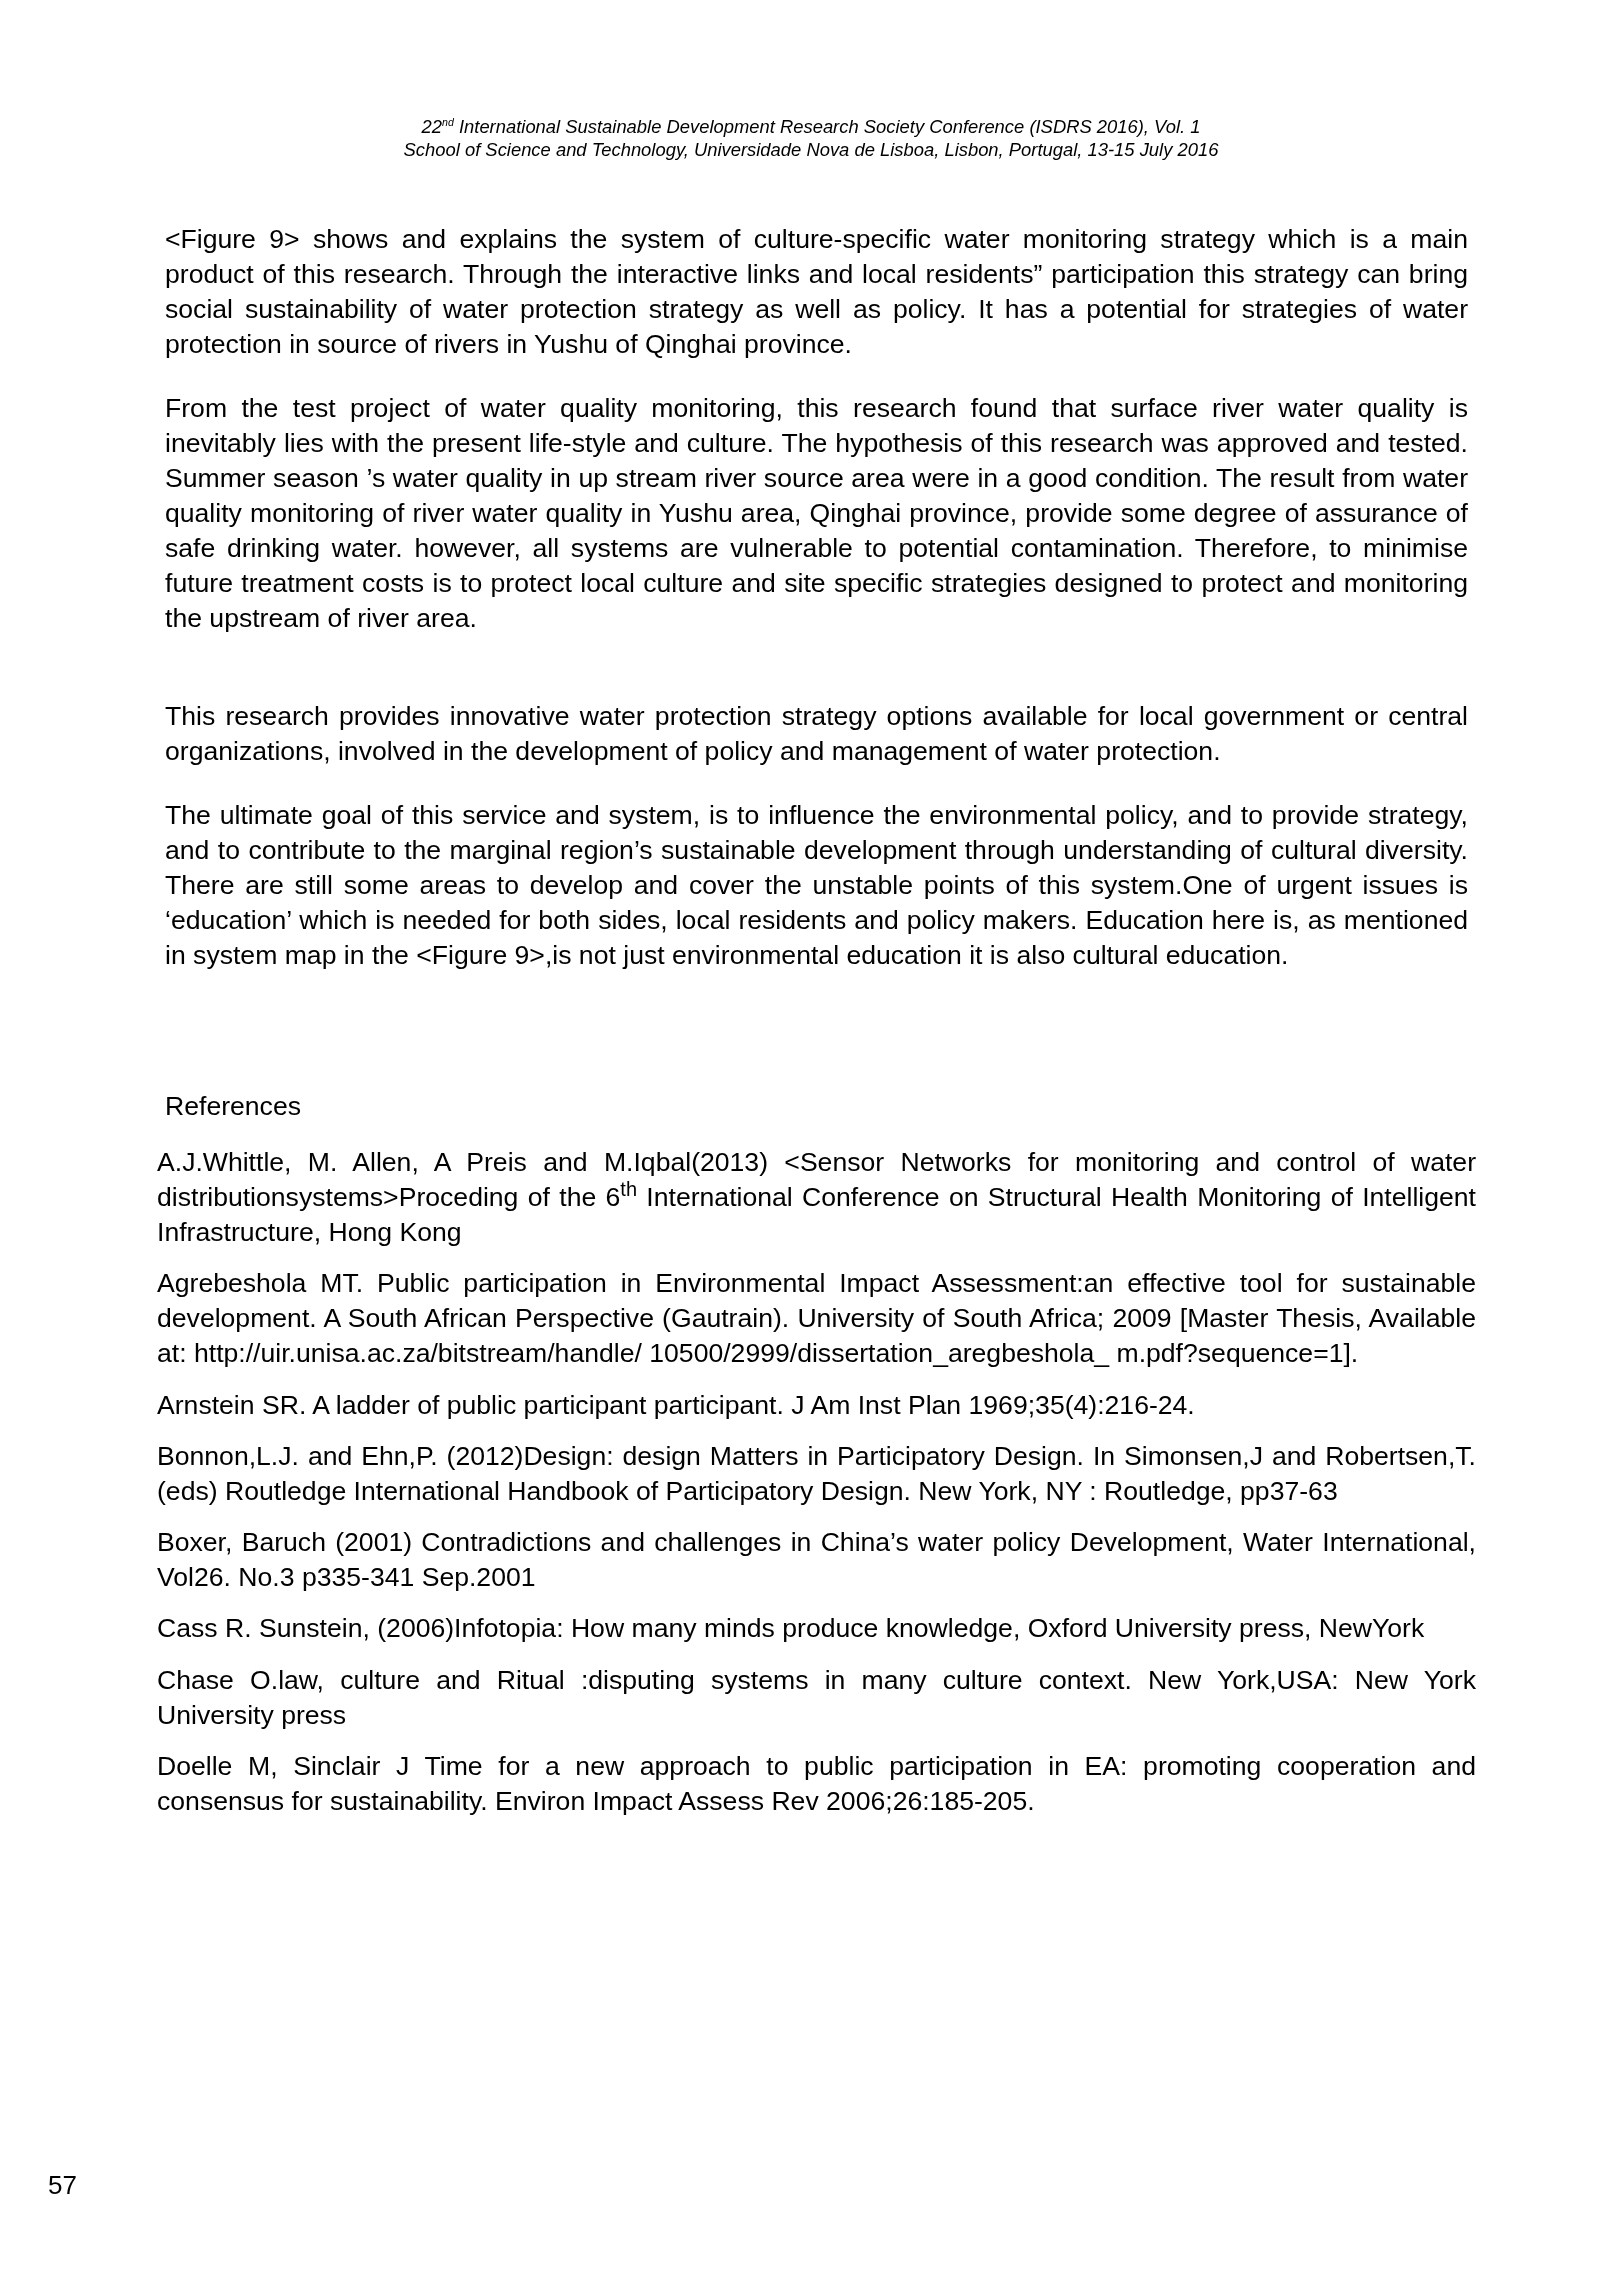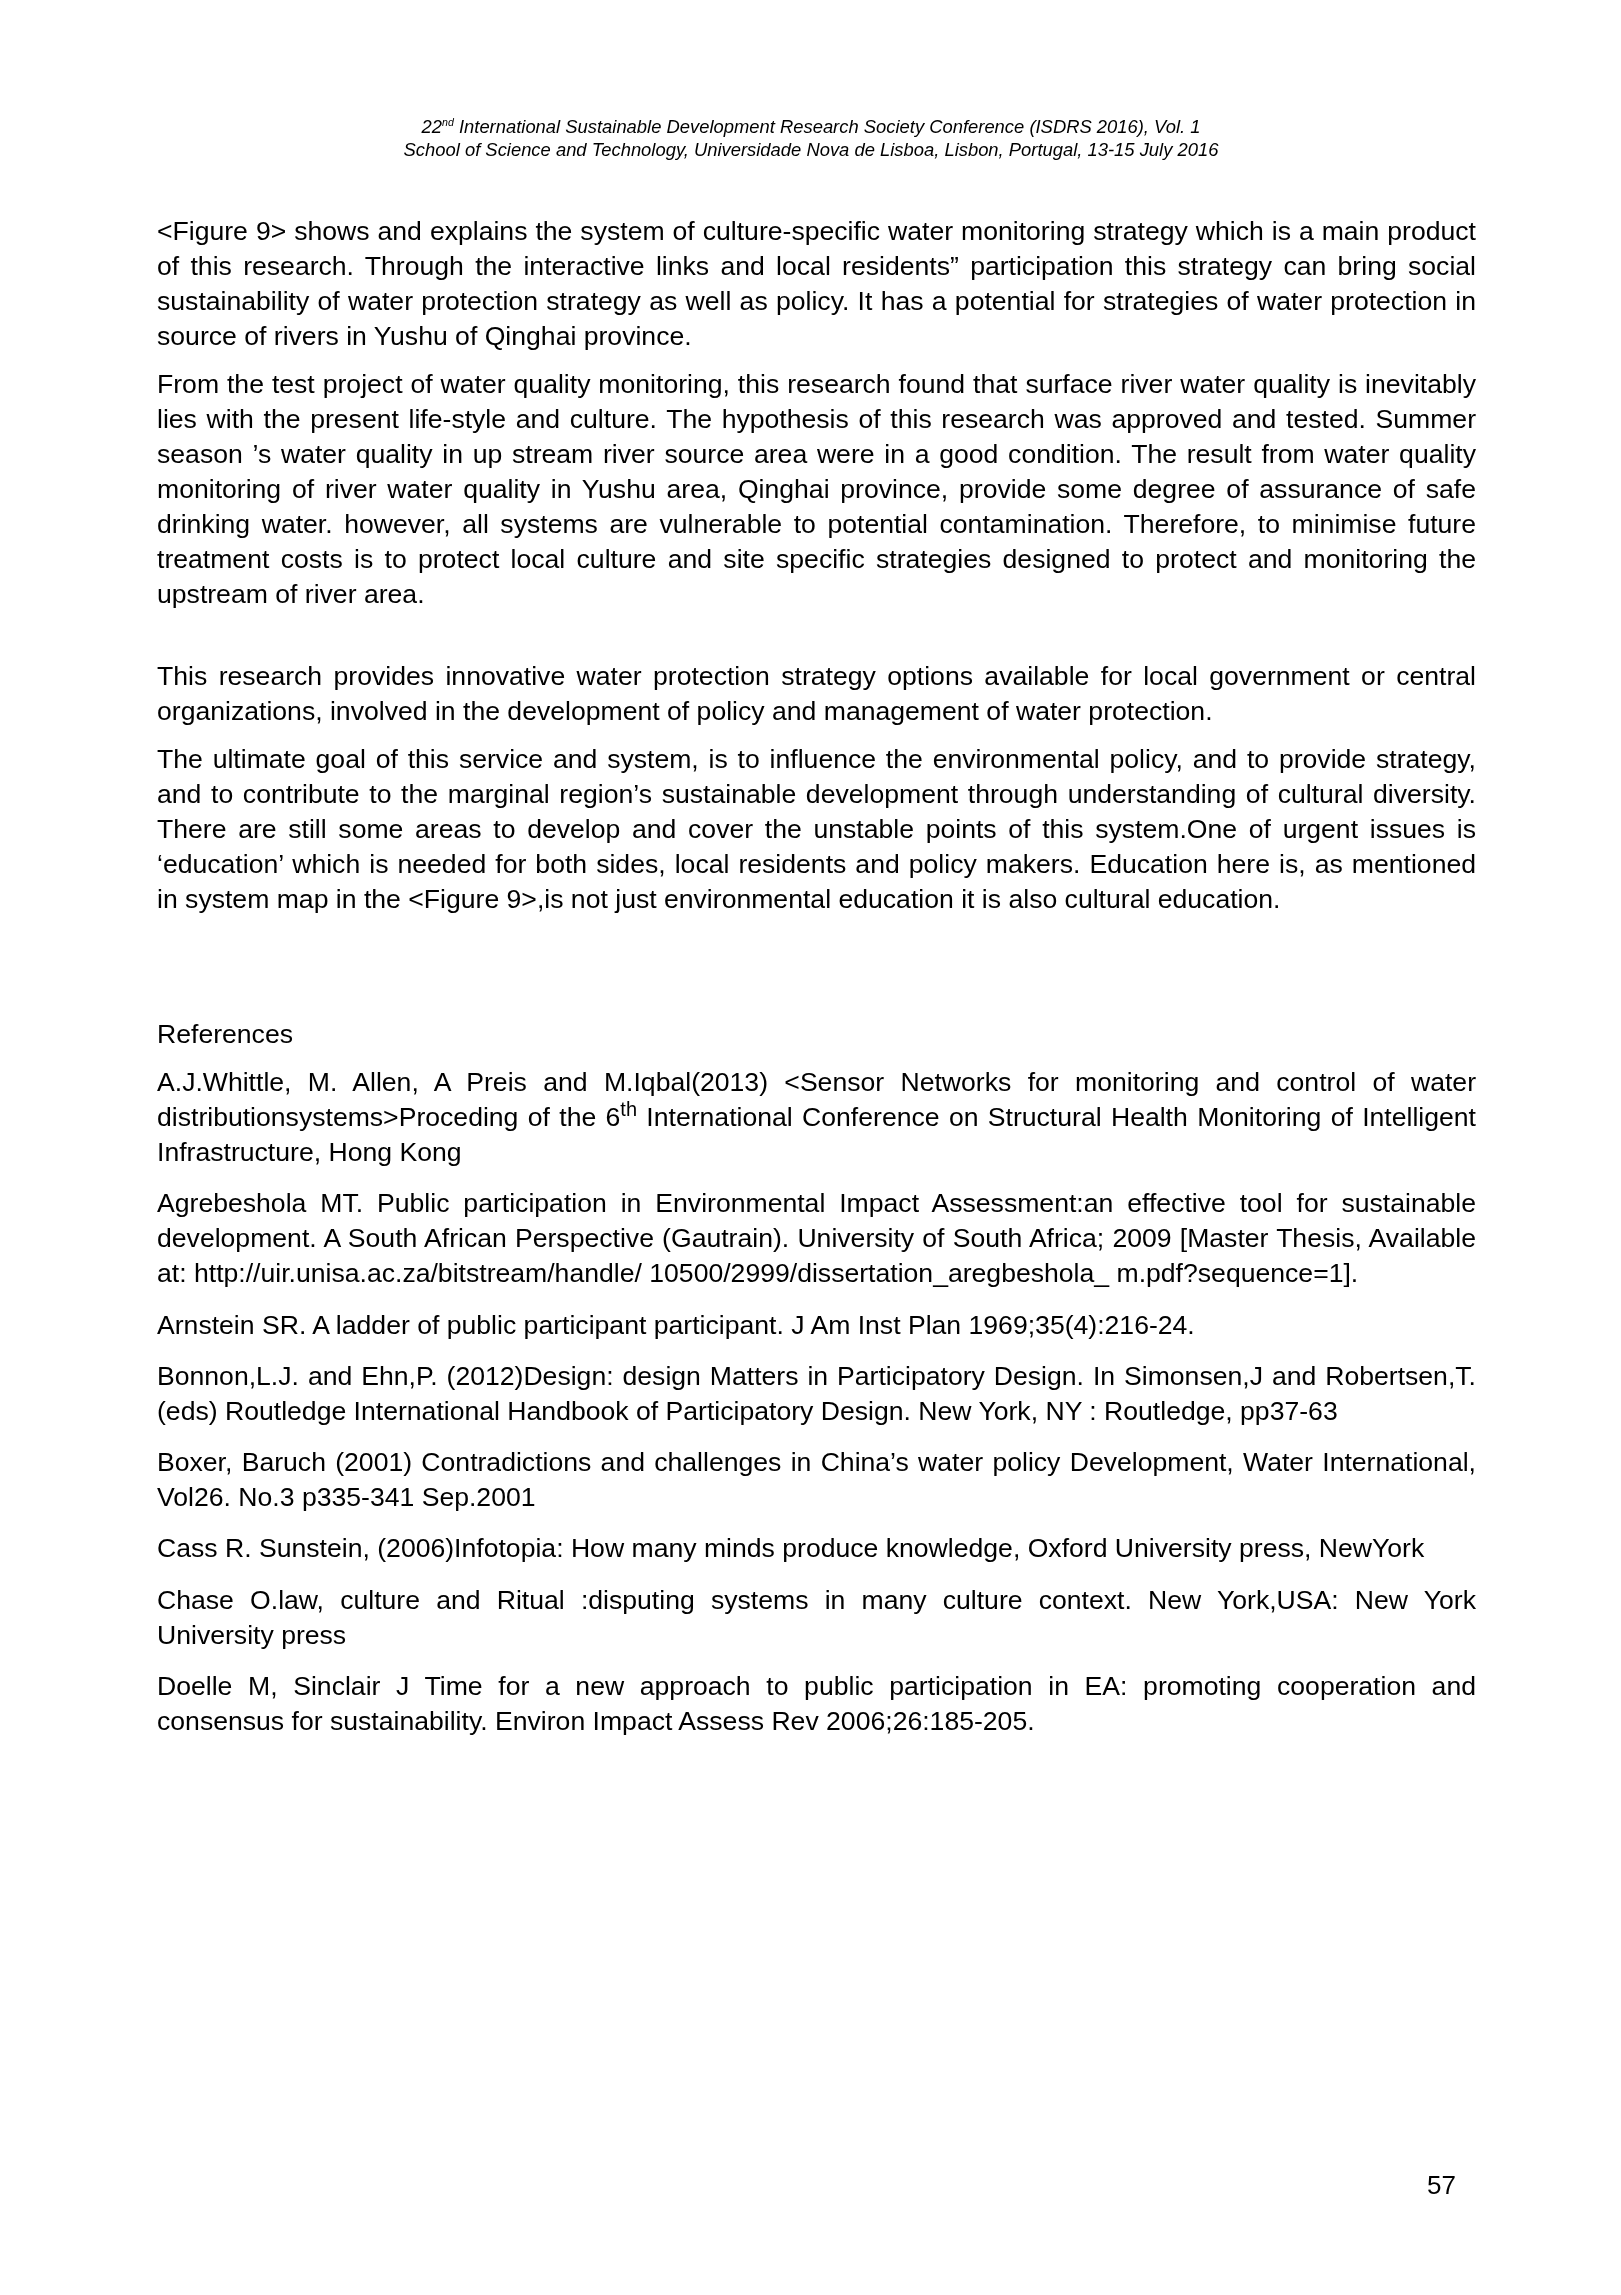--- a/index.html
+++ b/index.html
@@ -1,27 +1,27 @@
 <!DOCTYPE html>
 <html style="font-size:13px"><head>
 <meta charset="utf-8">
 <style>
   html, body { margin:0; padding:0; background:#ffffff; }
   body { width:1622px; height:2295px; position:relative; font-family:"Liberation Sans", sans-serif; color:#000; }
   .header { position:absolute; top:115px; left:0; width:1622px; text-align:center; font-style:italic; font-size:18.4px; line-height:23px; }
   .header sup { font-size:10.6px; }
   .content { position:absolute; left:157px; width:1319px; top:214px; font-size:26.6px; line-height:35px; }
-  .content p { margin:0; text-align:justify; }
+  .content p { margin:8px; text-align:justify; }
   .gap-s { height:13px; }
   .gap-l { height:47px; }
   .gap-xl { height:100px; }
   .ref-heading { font-weight:normal; margin:0; }
   .refs p { margin:0 0 16.3px 0; }
   sup { font-size:20px; line-height:0; }
-  .page-num { position:absolute; top:2170px; left:0; width:1456px; text-align:right; font-size:26px; }
+  .page-num { position:absolute; top:2170px; left:0; width:1456px; text-align:left; font-size:26px;padding-left:48px; }
 </style>
 </head>
 <body>
 
 <div class="header">
   <div><span>22</span><sup>nd</sup><span> International Sustainable Development Research Society Conference (ISDRS 2016), Vol. 1</span></div>
   <div>School of Science and Technology, Universidade Nova de Lisboa, Lisbon, Portugal, 13-15 July 2016</div>
 </div>
 
 <div class="content">

